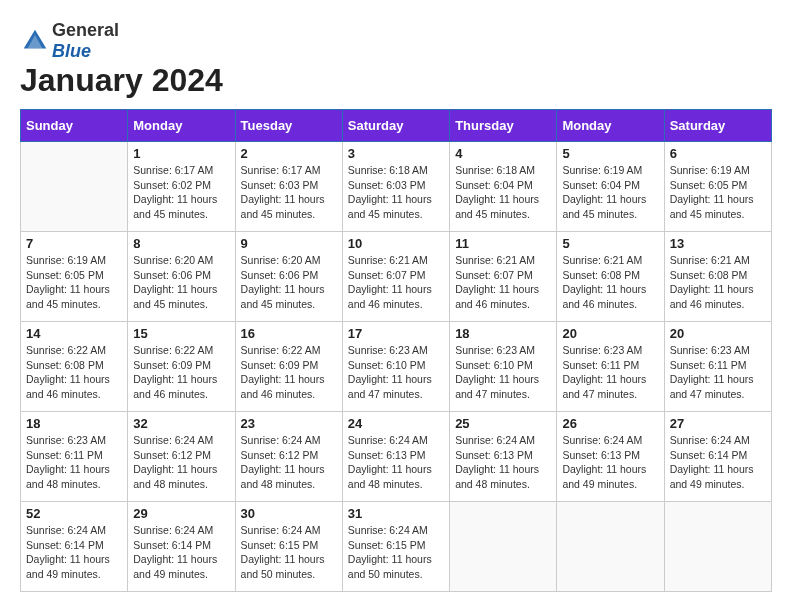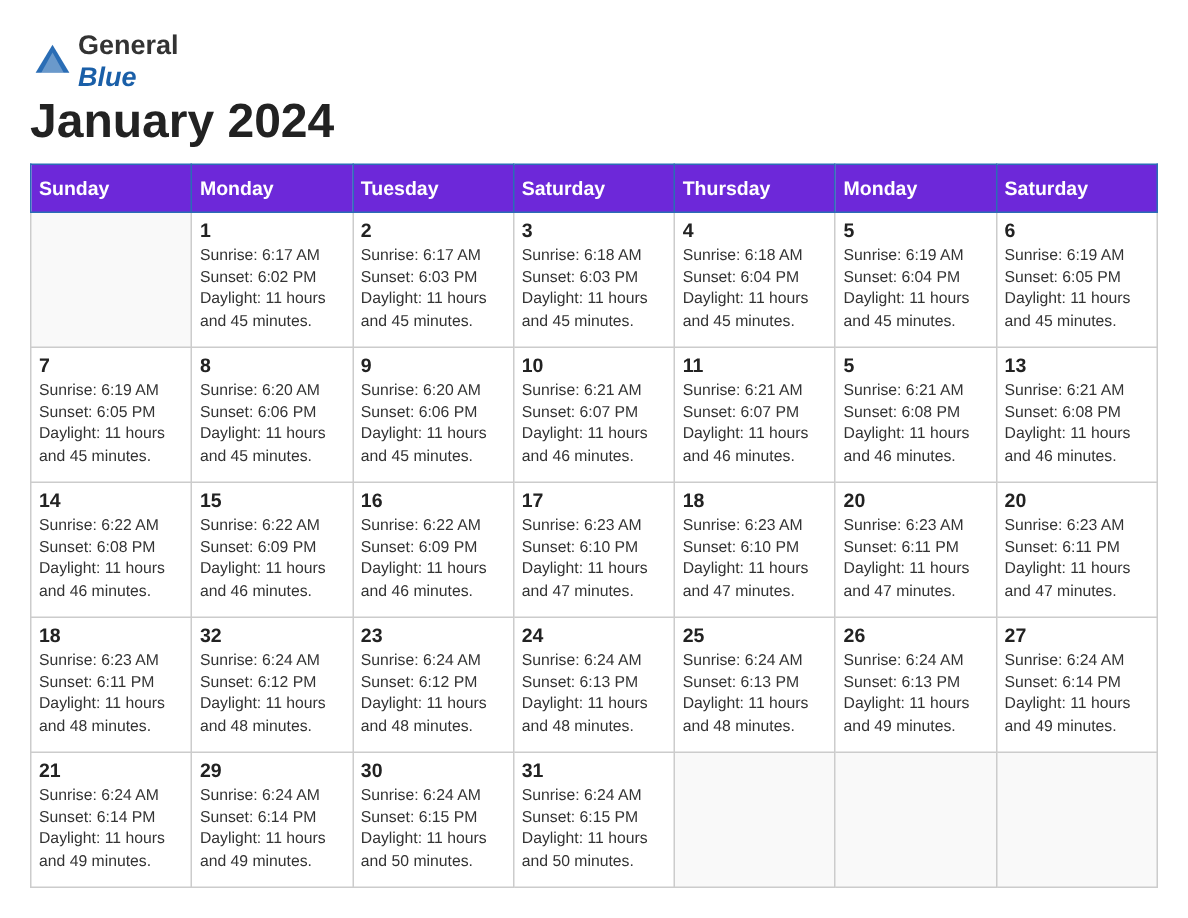--- a/index.html
+++ b/index.html
@@ -229,21 +229,21 @@
           <span class="day-number">26</span>
           <div class="cell-info">Sunrise: 6:24 AM<br>Sunset: 6:13 PM<br>Daylight: 11 hours and 49 minutes.</div>
         </td>
         <td>
           <span class="day-number">27</span>
           <div class="cell-info">Sunrise: 6:24 AM<br>Sunset: 6:14 PM<br>Daylight: 11 hours and 49 minutes.</div>
         </td>
       </tr>
       <tr>
         <td>
-          <span class="day-number">21</span>
+          <span class="day-number">52</span>
           <div class="cell-info">Sunrise: 6:24 AM<br>Sunset: 6:14 PM<br>Daylight: 11 hours and 49 minutes.</div>
         </td>
         <td>
           <span class="day-number">29</span>
           <div class="cell-info">Sunrise: 6:24 AM<br>Sunset: 6:14 PM<br>Daylight: 11 hours and 49 minutes.</div>
         </td>
         <td>
           <span class="day-number">30</span>
           <div class="cell-info">Sunrise: 6:24 AM<br>Sunset: 6:15 PM<br>Daylight: 11 hours and 50 minutes.</div>
         </td>

